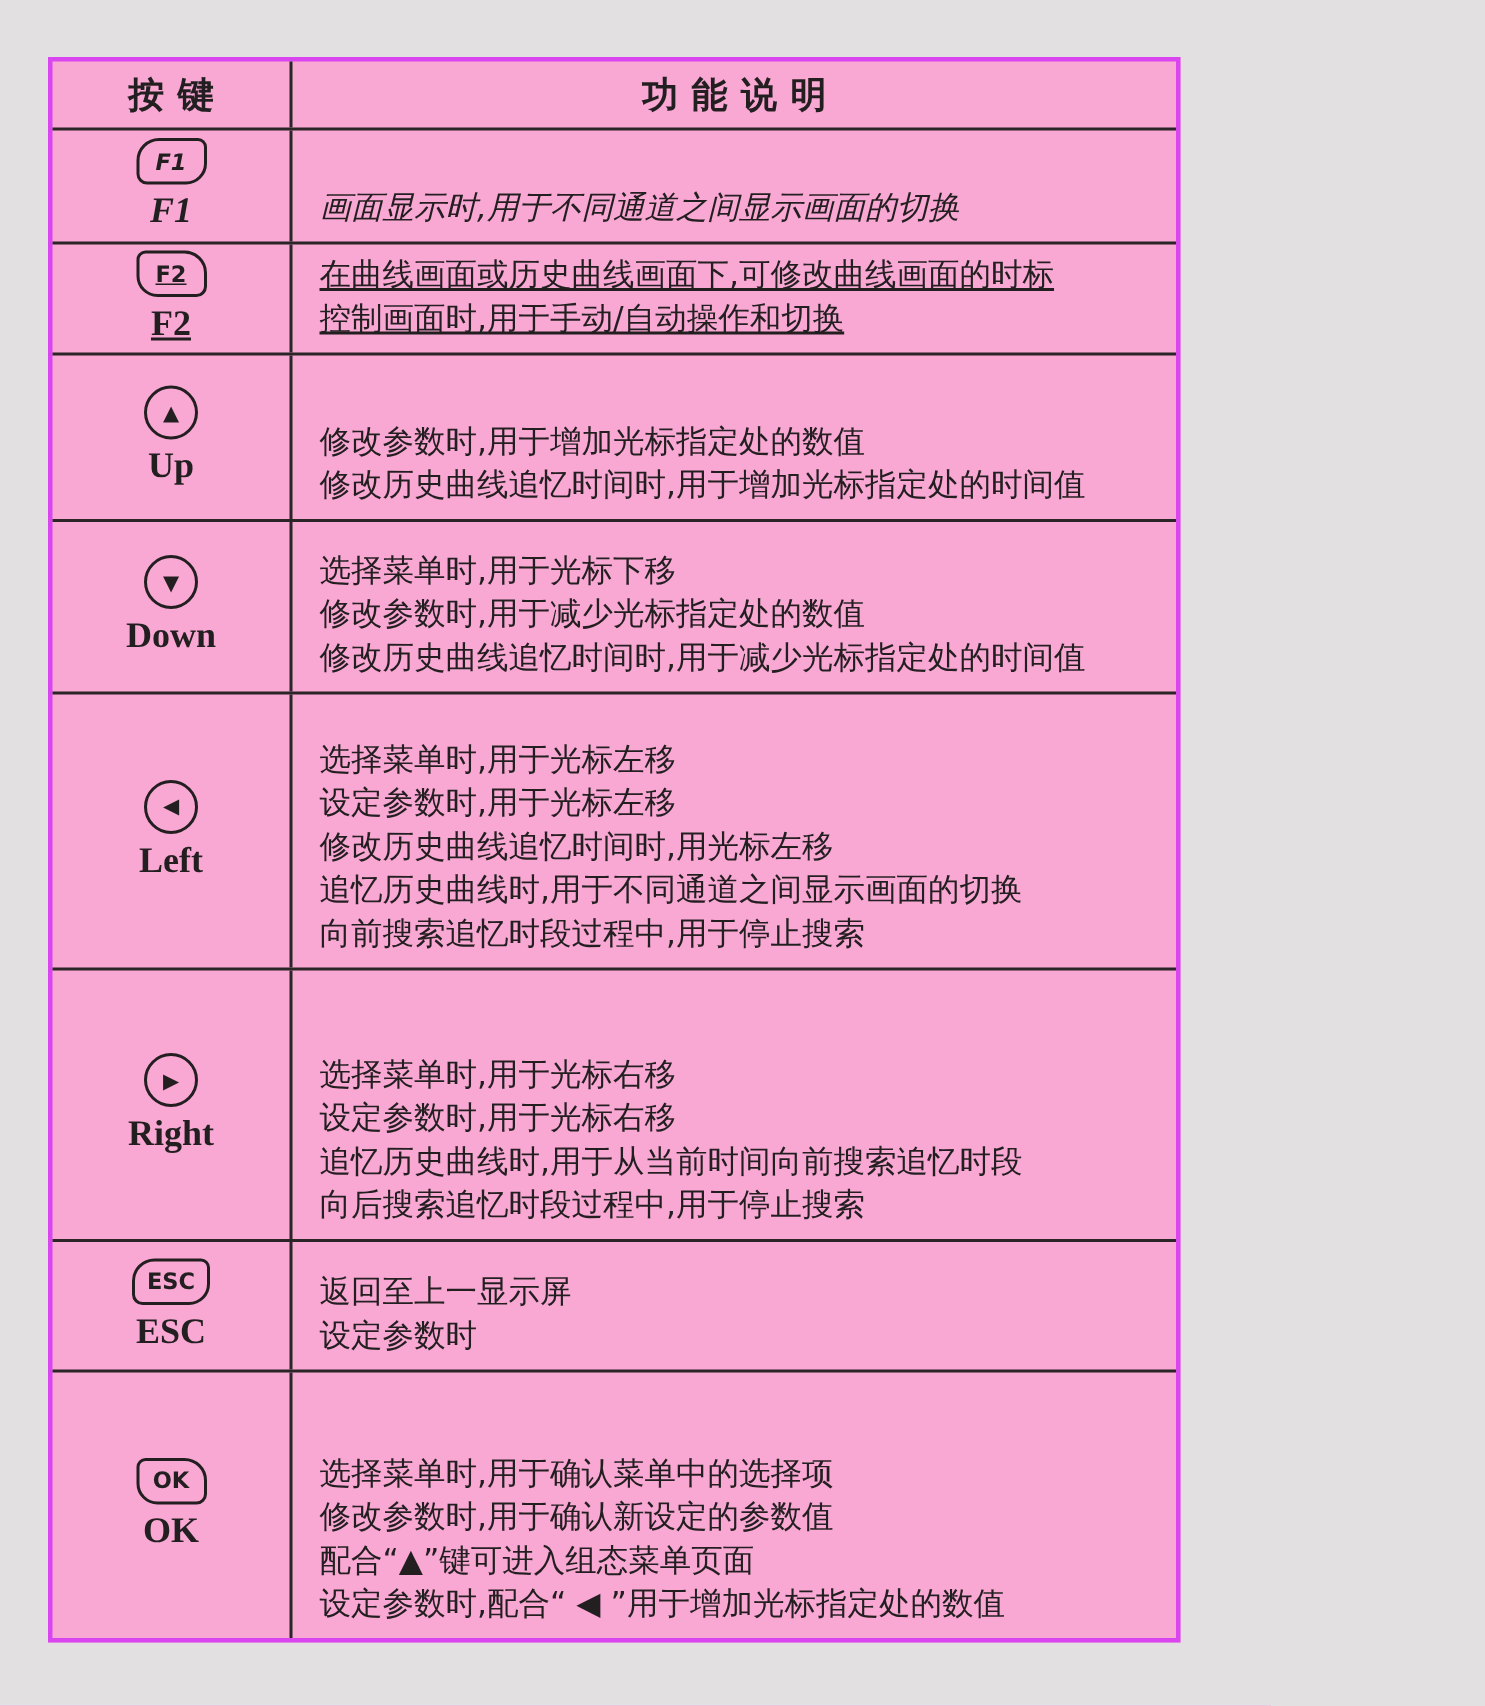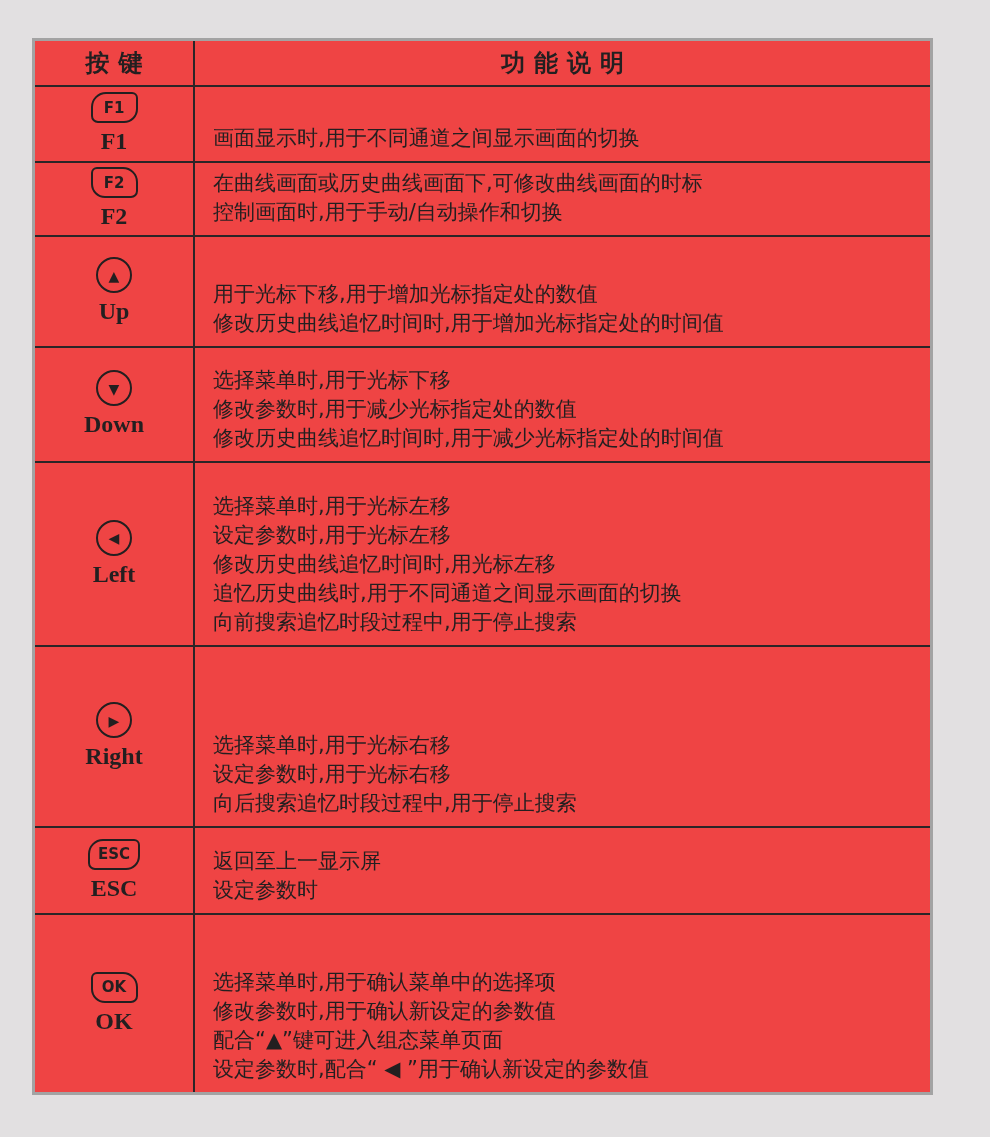--- a/index.html
+++ b/index.html
@@ -5,24 +5,24 @@
   html,body{margin:0;padding:0;}
   body{
     width:990px;height:1137px;
     background:#e2e0e1;
     color:#231f20;
     font-family:"DejaVu Sans","Liberation Sans",sans-serif;
     position:relative;
     overflow:hidden;
   }
   .key-table{
-    position:absolute;left:32px;top:38px;width:901px;
-    border:3px solid #a3a3a3;
+    position:absolute;left:32px;top:38px;width:755px;
+    border:3px solid #d946ef;
     box-sizing:border-box;
-    background:#ef4444;
+    background:#f9a8d4;
   }
   .row{display:flex;border-top:2px solid #2b2527;box-sizing:border-box;}
   .key-table > .row:first-child{border-top:none;}
   .key-cell{
     flex:0 0 160px;width:160px;
     border-right:2px solid #2b2527;
     display:flex;flex-direction:column;align-items:center;justify-content:center;
     box-sizing:border-box;
   }
   .desc-cell{
@@ -30,22 +30,22 @@
     padding:8px 12px 8px 18px;box-sizing:border-box;
     font-size:21px;line-height:29px;
   }
   .row.header{height:44px;}
   .row.header .key-cell,.row.header .desc-cell{
     flex-direction:row;align-items:center;justify-content:center;
     font-weight:bold;font-size:24px;letter-spacing:9px;text-indent:9px;
     padding:0;
   }
   
-  .key-table > .row:nth-child(2){height:76px;}
-  .key-table > .row:nth-child(3){height:74px;}
+  .key-table > .row:nth-child(2){height:76px;font-style:italic;}
+  .key-table > .row:nth-child(3){height:74px;text-decoration:underline;}
   .key-table > .row:nth-child(4){height:111px;}
   .key-table > .row:nth-child(5){height:115px;}
   .key-table > .row:nth-child(6){height:184px;}
   .key-table > .row:nth-child(7){height:181px;}
   .key-table > .row:nth-child(8){height:87px;}
   .key-table > .row:nth-child(9){height:179px;}
 
   .cap{
     display:flex;align-items:center;justify-content:center;
     border:2px solid #231f20;
@@ -98,21 +98,21 @@
           <div class="desc-line">在曲线画面或历史曲线画面下,可修改曲线画面的时标</div>
           <div class="desc-line">控制画面时,用于手动/自动操作和切换</div>
         </div>
   </div>
       <div class="row">
     <div class="key-cell">
       <span class="cap cap-circle">▲</span>
       <span class="key-label">Up</span>
     </div>
     <div class="desc-cell">
-          <div class="desc-line">用于光标下移,用于增加光标指定处的数值</div>
+          <div class="desc-line">修改参数时,用于增加光标指定处的数值</div>
           <div class="desc-line">修改历史曲线追忆时间时,用于增加光标指定处的时间值</div>
         </div>
   </div>
       <div class="row">
     <div class="key-cell">
       <span class="cap cap-circle">▼</span>
       <span class="key-label">Down</span>
     </div>
     <div class="desc-cell">
           <div class="desc-line">选择菜单时,用于光标下移</div>
@@ -134,20 +134,21 @@
         </div>
   </div>
       <div class="row">
     <div class="key-cell">
       <span class="cap cap-circle">▶</span>
       <span class="key-label">Right</span>
     </div>
     <div class="desc-cell">
           <div class="desc-line">选择菜单时,用于光标右移</div>
           <div class="desc-line">设定参数时,用于光标右移</div>
+          <div class="desc-line">追忆历史曲线时,用于从当前时间向前搜索追忆时段</div>
           <div class="desc-line">向后搜索追忆时段过程中,用于停止搜索</div>
         </div>
   </div>
       <div class="row">
     <div class="key-cell">
       <span class="cap cap-rect cap-left">ESC</span>
       <span class="key-label">ESC</span>
     </div>
     <div class="desc-cell">
           <div class="desc-line">返回至上一显示屏</div>
@@ -156,17 +157,17 @@
   </div>
       <div class="row">
     <div class="key-cell">
       <span class="cap cap-rect cap-right">OK</span>
       <span class="key-label">OK</span>
     </div>
     <div class="desc-cell">
           <div class="desc-line">选择菜单时,用于确认菜单中的选择项</div>
           <div class="desc-line">修改参数时,用于确认新设定的参数值</div>
           <div class="desc-line">配合“▲”键可进入组态菜单页面</div>
-          <div class="desc-line">设定参数时,配合“ ◀ ”用于确认新设定的参数值</div>
+          <div class="desc-line">设定参数时,配合“ ◀ ”用于增加光标指定处的数值</div>
         </div>
   </div>
     </div>
 </div>
 
 </body></html>

